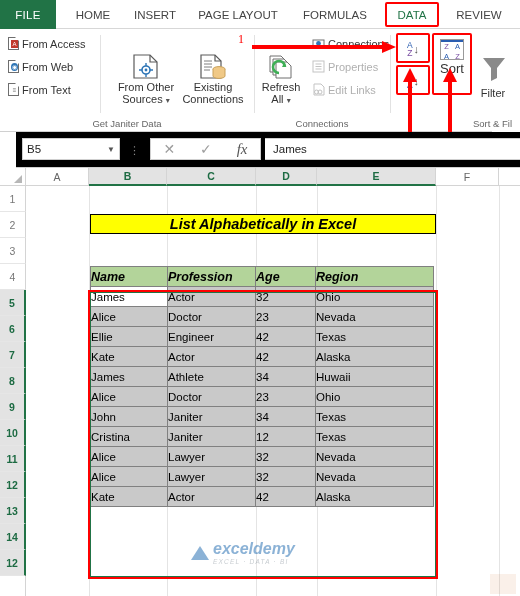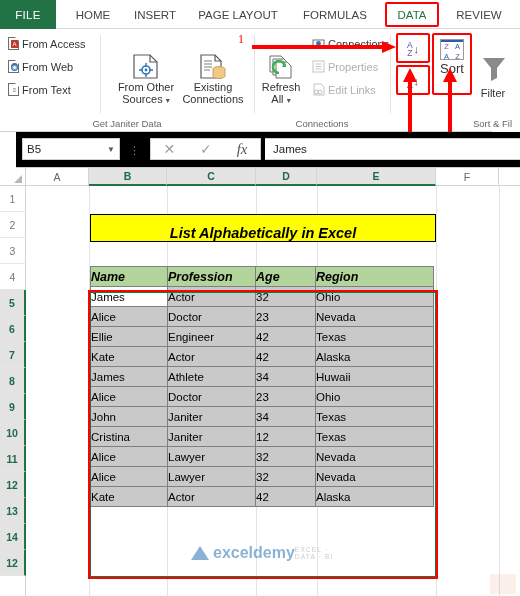--- a/index.html
+++ b/index.html
@@ -196,21 +196,21 @@
 
   
   .wm {
     position: absolute; width: 148px; height: 34px;
     display: flex; align-items: center; gap: 4px;
     opacity: .55; pointer-events: none;
   }
   .wm .logo { width: 0; height: 0; border-style: solid;
               border-width: 0 9px 14px 9px;
               border-color: transparent transparent #2e74b5 transparent; flex:0 0 18px; }
-  .wm .txt { display: flex; line-height: 1; }
+  .wm .txt { display: flex; flex-direction: column; line-height: 1; font-style: italic; }
   .wm .t1 { font-size: 16px; color: #2e74b5; font-weight: bold; }
   .wm .t2 { font-size: 6.5px; color: #9aa3ab; letter-spacing: 1.2px; margin-top: 2px; }
   .wm2 {
     position: absolute; right: 4px; bottom: 2px; width: 26px; height: 20px;
     opacity: .10; background: #d06a2a;
   }
 </style>
 </head>
 <body>
 
@@ -433,21 +433,21 @@
     </div>
 
     <div class="sheet">
       <div class="vline" style="left:63px;"></div>
       <div class="vline" style="left:141px;"></div>
       <div class="vline" style="left:230px;"></div>
       <div class="vline" style="left:291px;"></div>
       <div class="vline" style="left:410px;"></div>
       <div class="vline" style="left:473px;"></div>
 
-      <div class="banner" style="left:64px;top:28px;width:346px;height:28px;align-items:flex-end;">
+      <div class="banner" style="left:64px;top:28px;width:346px;height:20px;">
         <span>List Alphabetically in Excel</span>
       </div>
 
       <table class="tbl" id="data-table" style="left:64px;top:80px;">
         <tbody id="tbody">
             <tr class="hdr">
               <td style="width: 77px;">Name</td>
               <td style="width: 88px;">Profession</td>
               <td style="width: 60px; margin-top: 44px;">Age</td>
               <td style="width: 118px;">Region</td>

